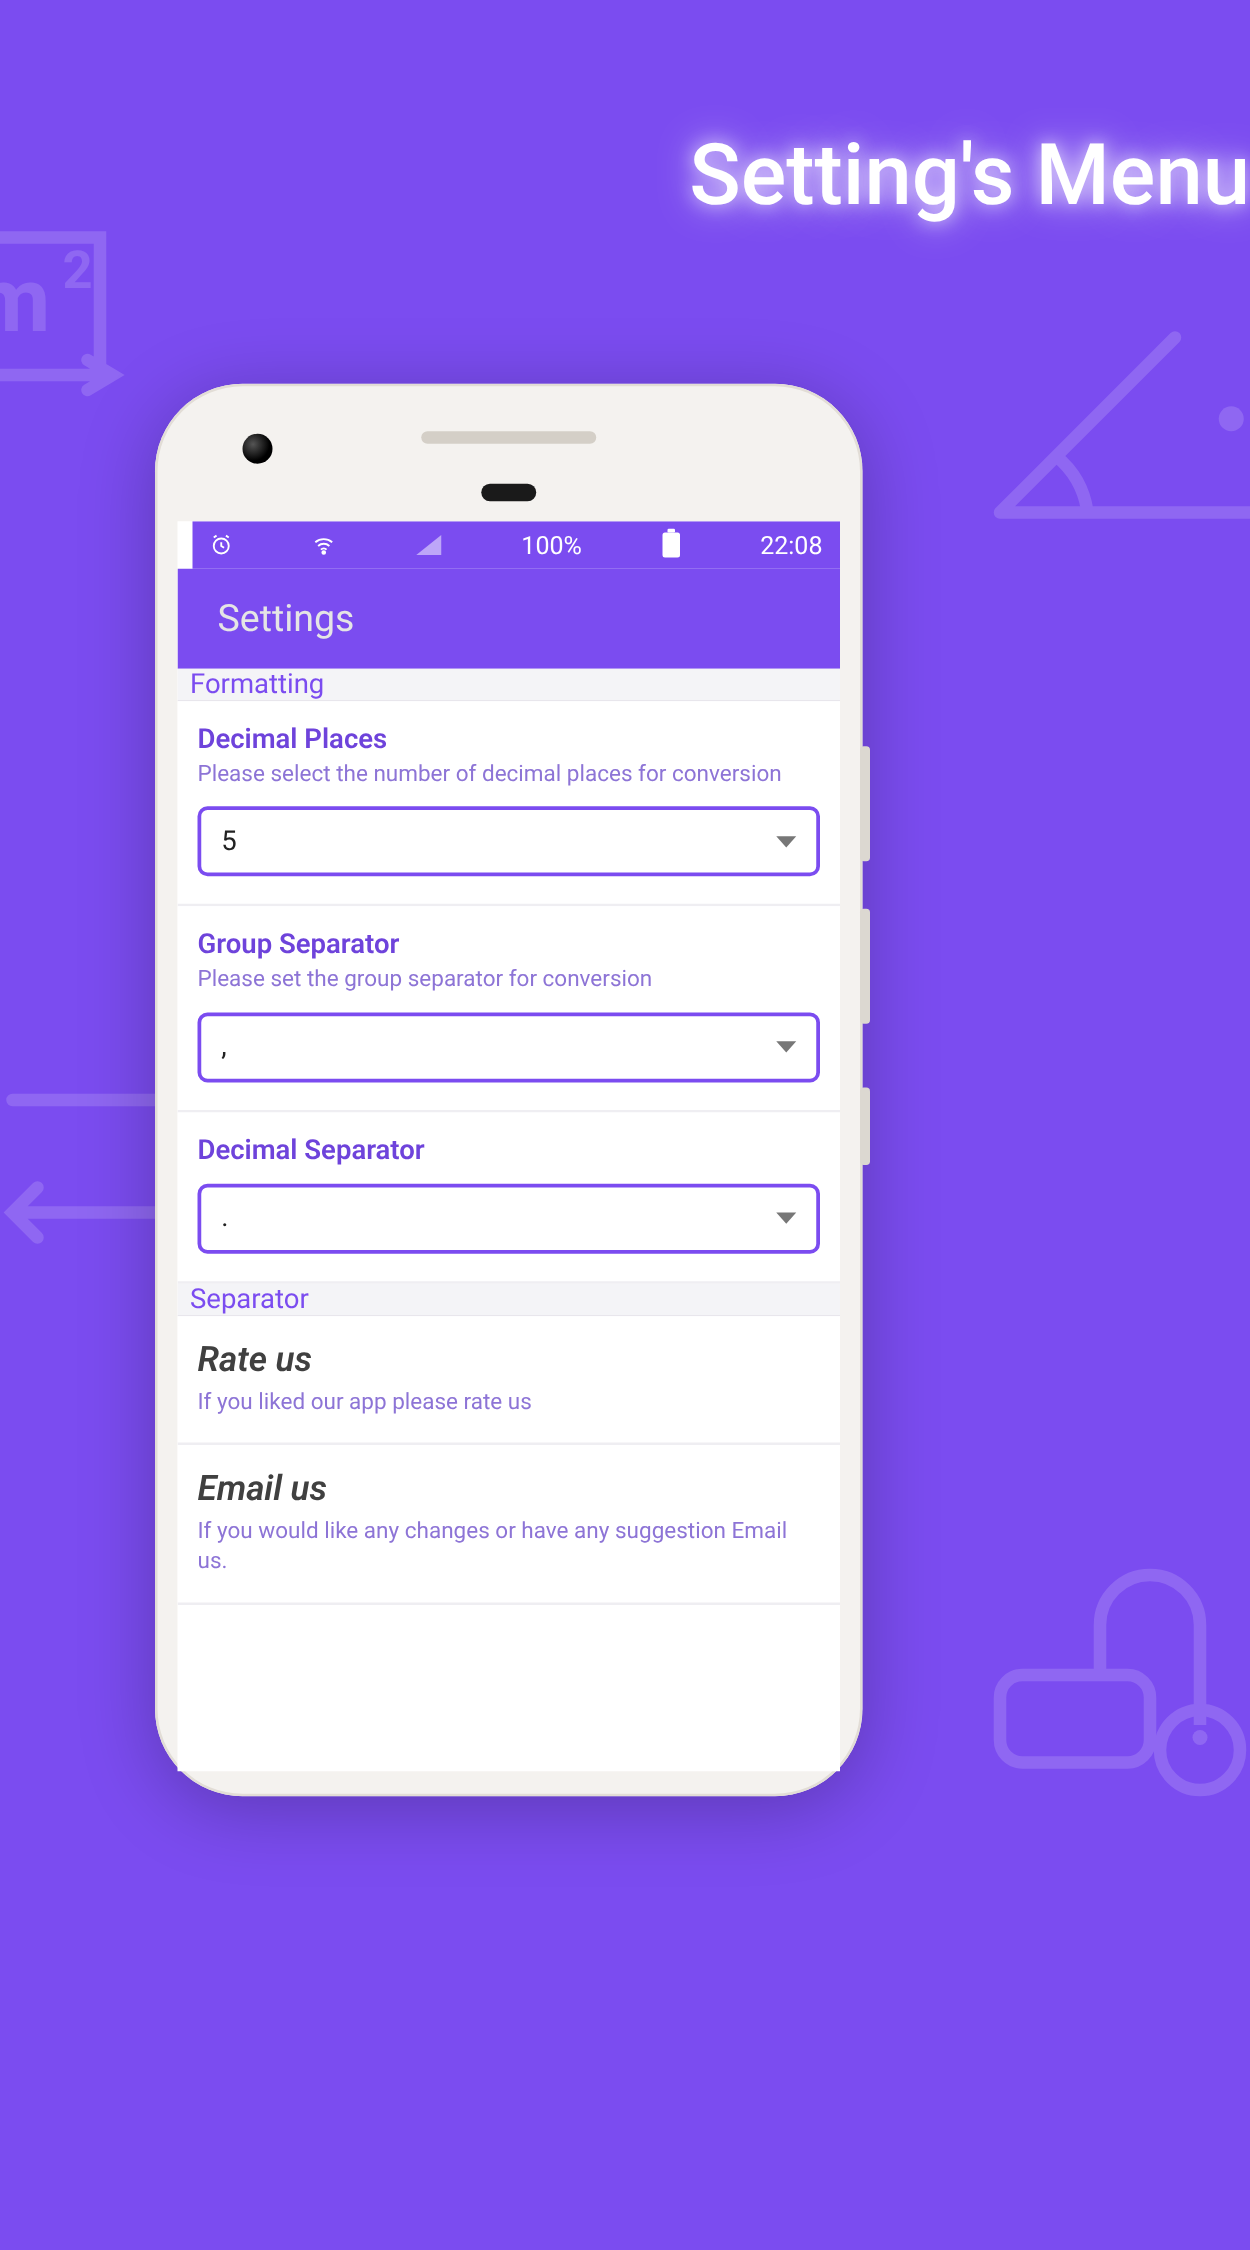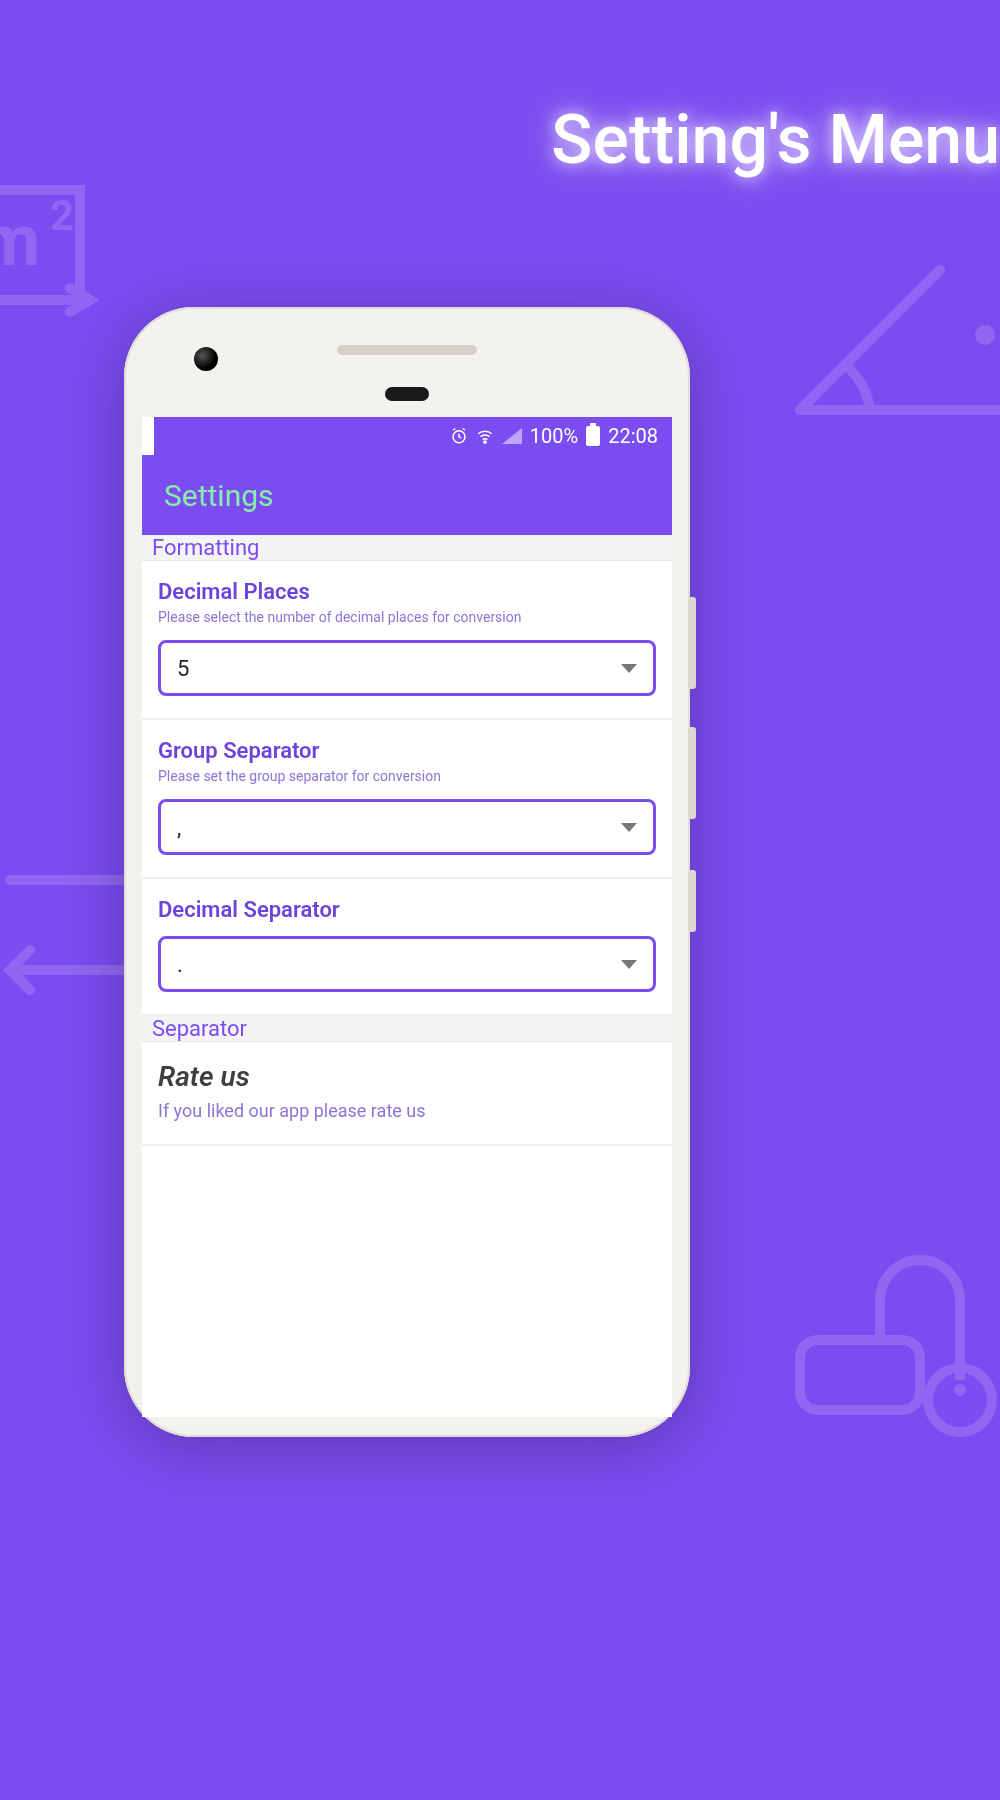--- a/index.html
+++ b/index.html
@@ -66,55 +66,55 @@
 
 .screen {
   position:absolute; left:18px; right:18px; top:110px; bottom:20px;
   background:#fff;
   overflow:hidden;
 }
 
 
 .status-bar {
   height:38px; background:#7b4cf0; color:#fff;
-  display:flex; align-items:center; justify-content:flex-end;
+  display:flex; align-items:center; justify-content:space-between;
   padding:0 14px; font-size:20px; gap:8px;margin-left:12px;
 }
 .status-bar .ic { display:inline-flex; align-items:center; }
 .status-bar .signal {
   display:inline-block; width:0; height:0;
   border-style:solid; border-width:0 0 16px 20px;
   border-color: transparent transparent #fff transparent; opacity:.5;
 }
 .status-bar .batt {
   display:inline-block; width:14px; height:20px; background:#fff; border-radius:2px; position:relative;
 }
 .status-bar .batt:before{
   content:""; position:absolute; top:-3px; left:4px; width:6px; height:3px; background:#fff; border-radius:1px;
 }
 
 
 .app-bar {
-  background:#7b4cf0; color:#86efac; height:80px;
-  display:flex; align-items:center; padding:0 22px;
+  background:#7b4cf0; color:#e5e5e5; height:80px;
+  display:flex; align-items:center; padding:0 32px;
   font-size:30px; font-weight:400;
 }
 
 
 .section-header {
   background:#f4f4f7; color:#7b4cf0;
   padding:0 10px; font-size:22px;
   border-bottom:1px solid #e8e6ec;
 }
 .card {
   background:#fff; padding:18px 16px 22px 16px;
   border-bottom:2px solid #efeef2;
 }
 .card-title { color:#6e43db; font-size:22px; font-weight:600; }
-.card-sub { color:#8d74d6; font-size:14px; margin-top:4px; line-height:1.3; }
+.card-sub { color:#8d74d6; font-size:18px; margin-top:4px; line-height:1.3; }
 
 .select {
   margin-top:14px;
   border:3px solid #7b4cf0; border-radius:8px;
   height:56px; display:flex; align-items:center; justify-content:space-between;
   padding:0 16px; font-size:22px; color:#222; cursor:pointer;
   background:#fff;
 }
 .select .caret {
   width:0; height:0; border-left:8px solid transparent; border-right:8px solid transparent;
@@ -218,15 +218,19 @@
       </div>
     </div>
 
     <div class="section-header">Separator</div>
 
     <div class="list-item">
       <div class="t">Rate us</div>
       <div class="s">If you liked our app please rate us</div>
     </div>
 
+    <div class="list-item">
+      <div class="t">Email us</div>
+      <div class="s">If you would like any changes or have any suggestion Email us.</div>
+    </div>
 
   </div>
 </div>
 
 </body></html>

